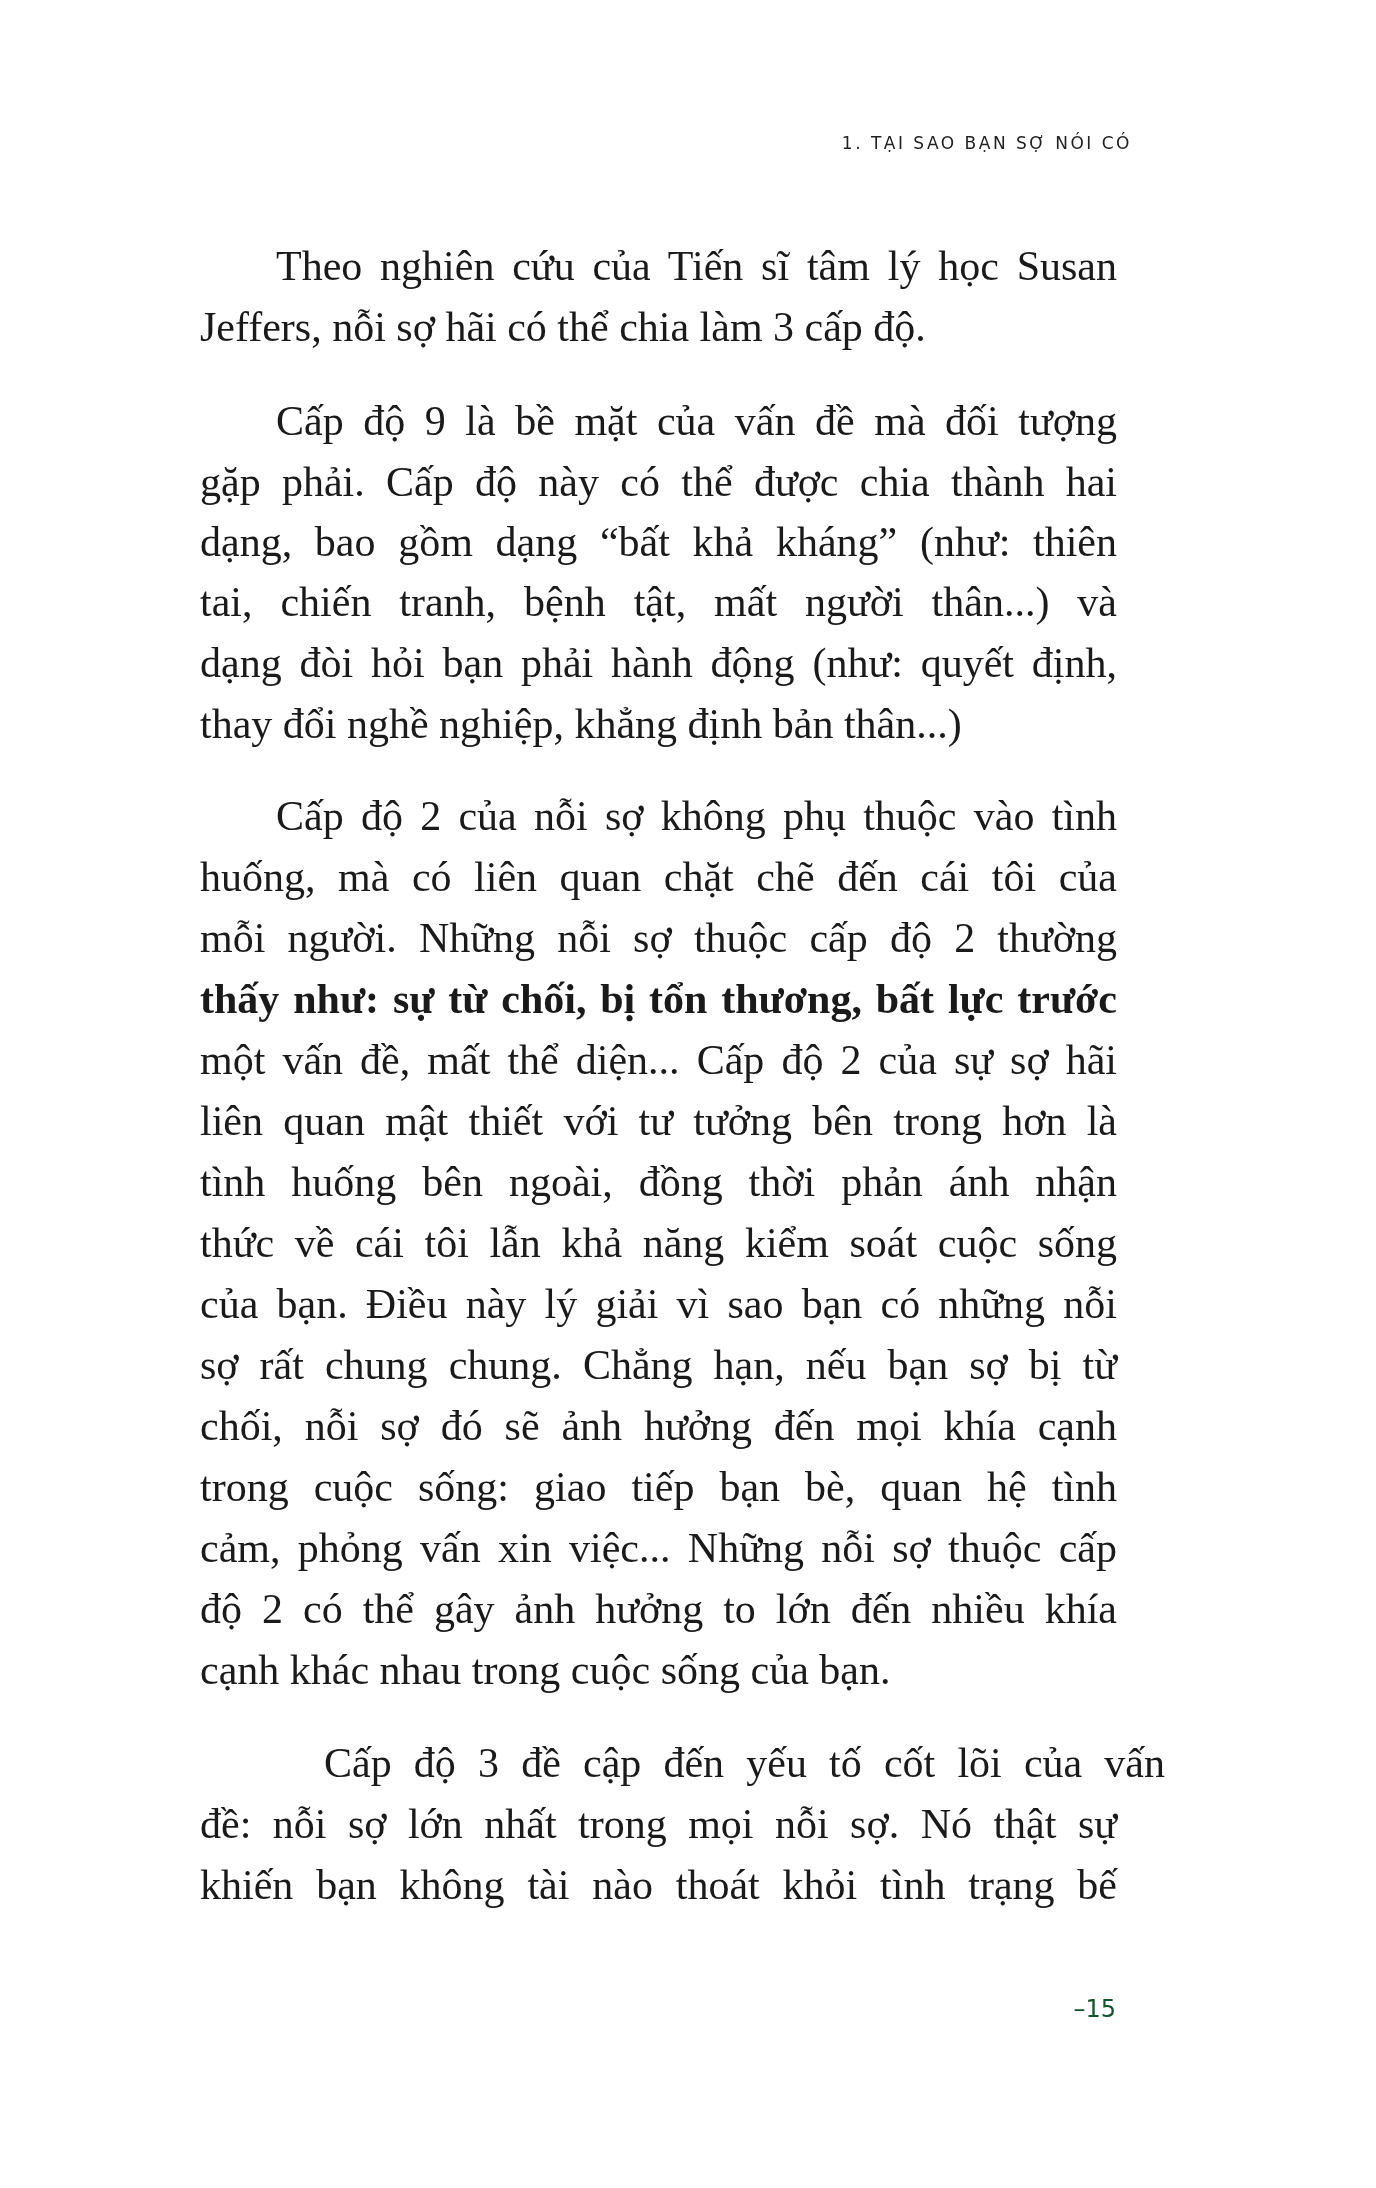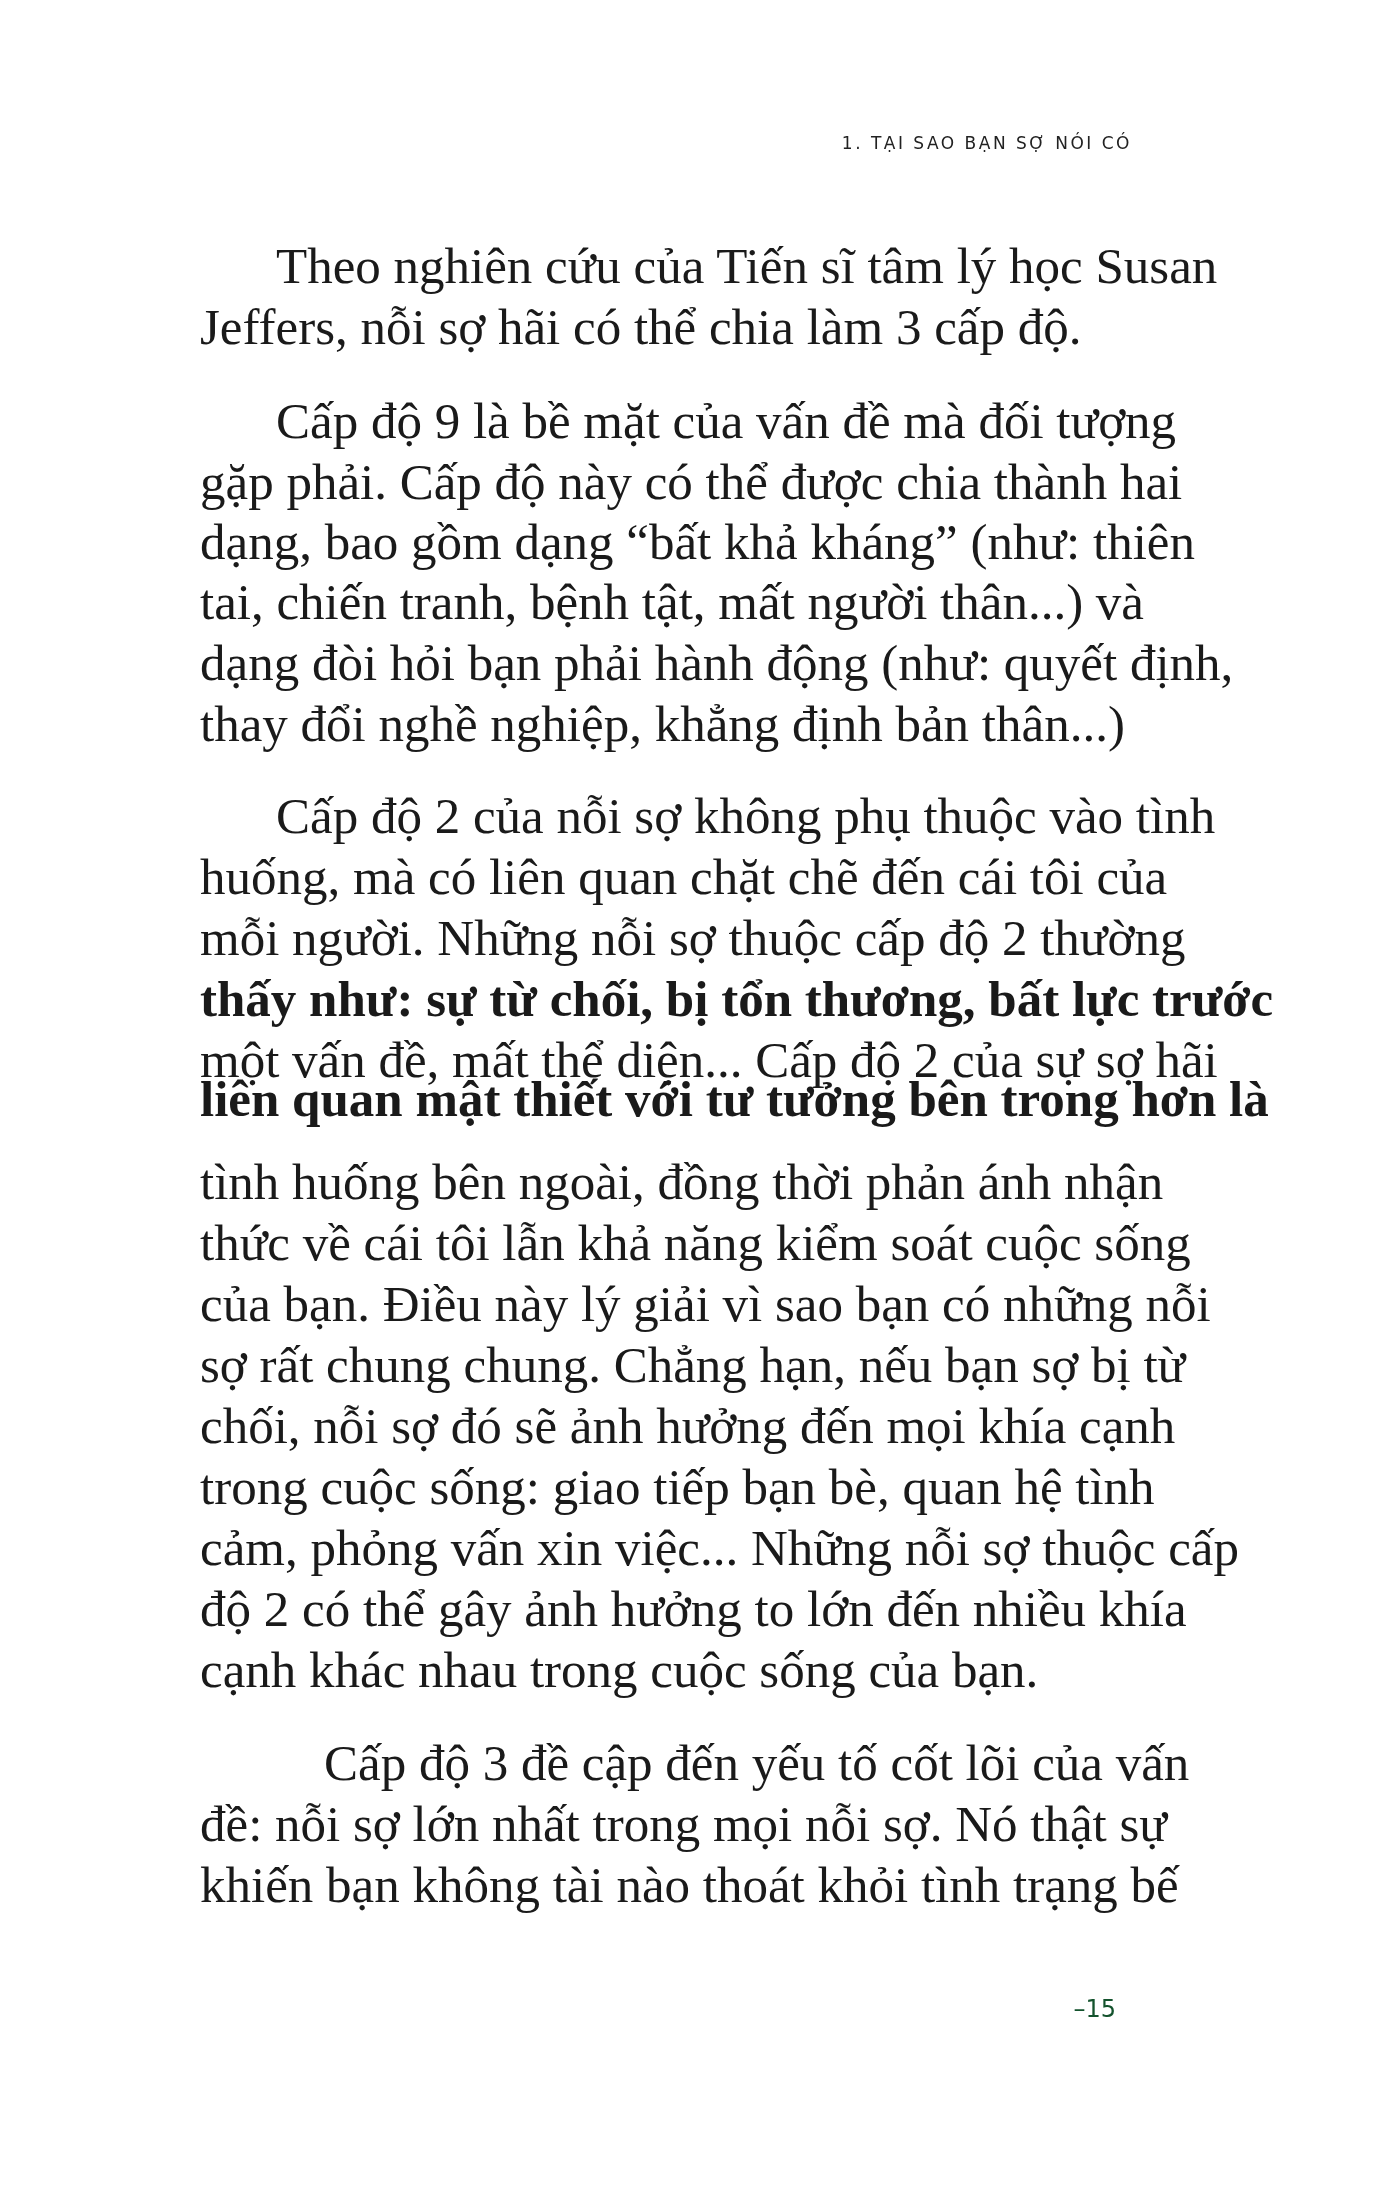--- a/index.html
+++ b/index.html
@@ -7,21 +7,21 @@
     width:1376px; height:2188px; background:#ffffff; position:relative; overflow:hidden;
     color:#1a1a1a;
   }
   .running-head {
     position:absolute; right:244px; top:128px;
     font-family:"DejaVu Sans", sans-serif; font-size:17px; letter-spacing:2.5px;
     color:#222; white-space:nowrap; line-height:30px;
   }
   .line {
     position:absolute; left:200px; width:917px; height:61px;
-    font-family:"Liberation Serif", serif; font-size:51px; line-height:61px;
+    font-family:"Liberation Serif", serif; font-size:42px; line-height:61px;
     text-align:justify; text-align-last:justify; white-space:nowrap;
     transform-origin:left center;
   }
   .line.last { text-align-last:left; }
   .line.indent { left:276px; width:841px; }
   .page-number {
     position:absolute; right:260px; top:1992px;
     font-family:"DejaVu Sans", sans-serif; font-size:24px; color:#14532d; line-height:34px;
   }
 </style>
@@ -44,21 +44,21 @@
     <div class="line" style="top: 633px; white-space: nowrap;">dạng đòi hỏi bạn phải hành động (như: quyết định,</div>
     <div class="line last" style="top: 694px; white-space: nowrap;">thay đổi nghề nghiệp, khẳng định bản thân...)</div>
   </div>
 
   <div>
     <div class="line indent" style="top: 786px; white-space: nowrap;">Cấp độ 2 của nỗi sợ không phụ thuộc vào tình</div>
     <div class="line" style="top: 847px; white-space: nowrap;">huống, mà có liên quan chặt chẽ đến cái tôi của</div>
     <div class="line" style="top: 908px; white-space: nowrap;">mỗi người. Những nỗi sợ thuộc cấp độ 2 thường</div>
     <div class="line" style="top: 969px; white-space: nowrap; font-weight: bold;">thấy như: sự từ chối, bị tổn thương, bất lực trước</div>
     <div class="line" style="top: 1030px; white-space: nowrap;">một vấn đề, mất thể diện... Cấp độ 2 của sự sợ hãi</div>
-    <div class="line" style="top: 1069px; white-space: nowrap; font-weight: bold;">liên quan mật thiết với tư tưởng bên trong hơn là</div>
+    <div class="line" style="top: 1091px; white-space: nowrap;">liên quan mật thiết với tư tưởng bên trong hơn là</div>
     <div class="line" style="top: 1152px; white-space: nowrap;">tình huống bên ngoài, đồng thời phản ánh nhận</div>
     <div class="line" style="top: 1213px; white-space: nowrap;">thức về cái tôi lẫn khả năng kiểm soát cuộc sống</div>
     <div class="line" style="top: 1274px; white-space: nowrap;">của bạn. Điều này lý giải vì sao bạn có những nỗi</div>
     <div class="line" style="top: 1335px; white-space: nowrap;">sợ rất chung chung. Chẳng hạn, nếu bạn sợ bị từ</div>
     <div class="line" style="top: 1396px; white-space: nowrap;">chối, nỗi sợ đó sẽ ảnh hưởng đến mọi khía cạnh</div>
     <div class="line" style="top: 1457px; white-space: nowrap;">trong cuộc sống: giao tiếp bạn bè, quan hệ tình</div>
     <div class="line" style="top: 1518px; white-space: nowrap;">cảm, phỏng vấn xin việc... Những nỗi sợ thuộc cấp</div>
     <div class="line" style="top: 1579px; white-space: nowrap;">độ 2 có thể gây ảnh hưởng to lớn đến nhiều khía</div>
     <div class="line last" style="top: 1640px; white-space: nowrap;">cạnh khác nhau trong cuộc sống của bạn.</div>
   </div>

